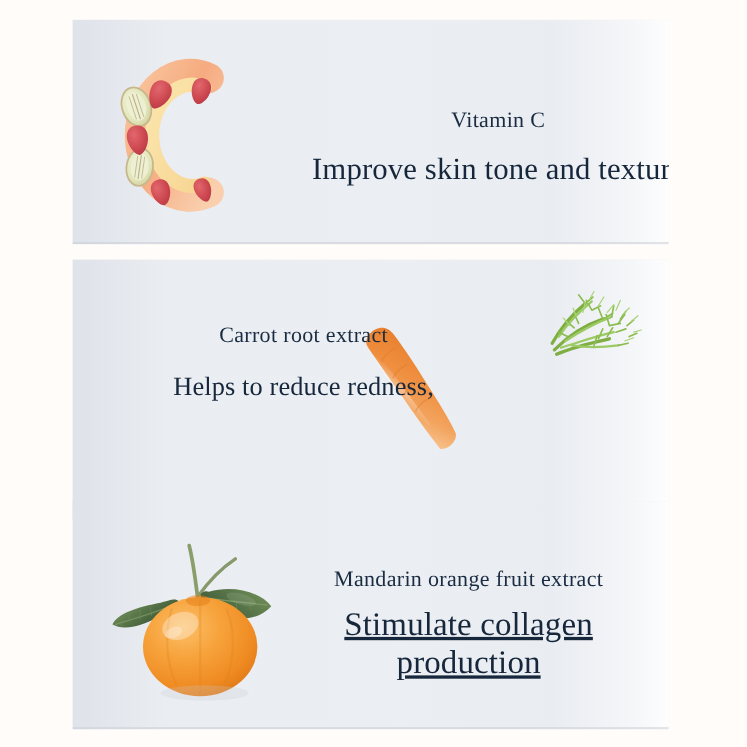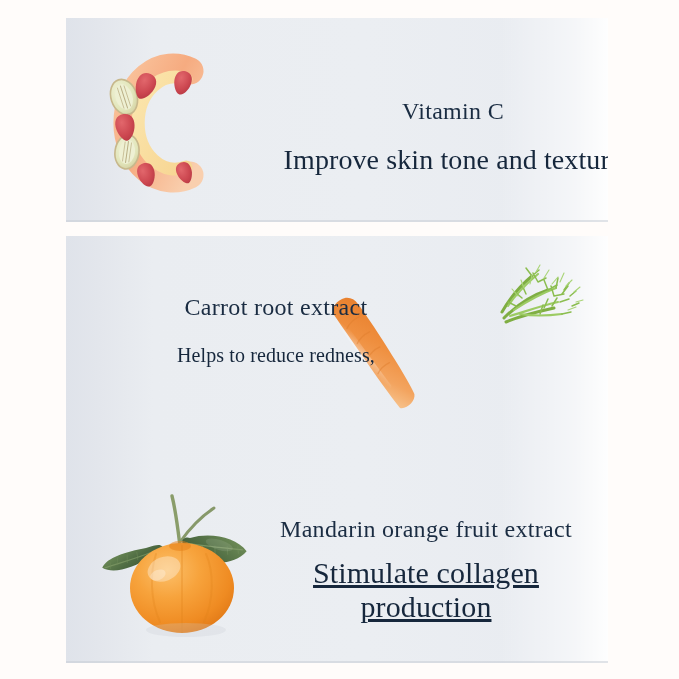--- a/index.html
+++ b/index.html
@@ -58,40 +58,40 @@
 
   
   .panel-text {
     position: absolute;
     color: #16273c;
     text-align: center;
     line-height: 1.15;
     z-index: 6;
   }
   .title-line {
-    font-size: 24px;
+    font-size: 20px;
     letter-spacing: 0.3px;
     white-space: nowrap;
     color: #1a2c42;
   }
   .benefit-line {
     font-size: 27px;
     letter-spacing: 0.1px;
     color: #16273c;
   }
 
   
   #p1-text { left: 172px; top: 80px; width: 430px; }
   #p1-text .title-line  { margin-bottom: 18px; }
   #p1-text .benefit-line { font-size: 28px; white-space: nowrap; }
 
   
   #p2-text { left: 20px; top: 58px; width: 380px; }
   #p2-text .title-line  { margin-bottom: 22px; }
-  #p2-text .benefit-line { font-size: 20px; }
+  #p2-text .benefit-line { font-size: 24px; }
 
   
   #p3-text { left: 180px; top: 60px; width: 360px; }
   #p3-text .title-line  { margin-bottom: 12px; }
   #p3-text .benefit-line { font-size: 30px; text-decoration: underline; }
 
   
   #c-art {
     position: absolute;
     left: 32px;

